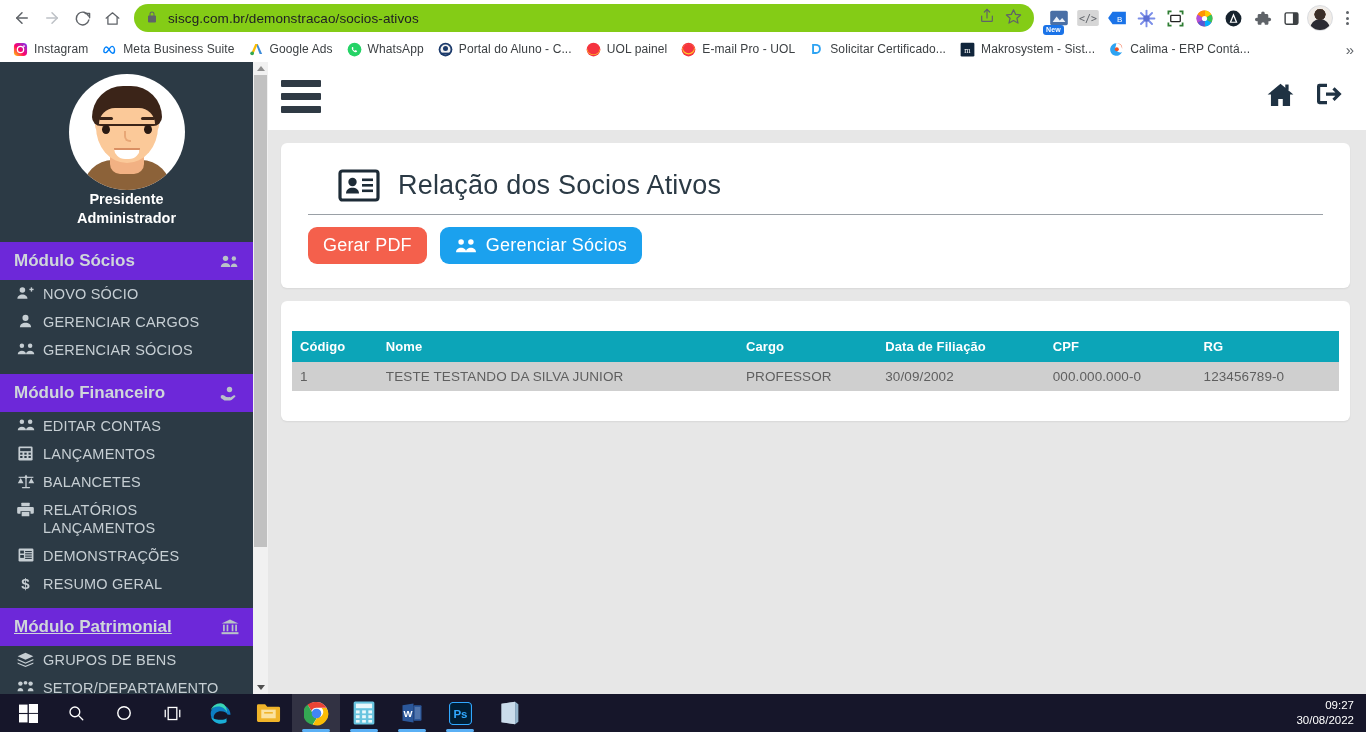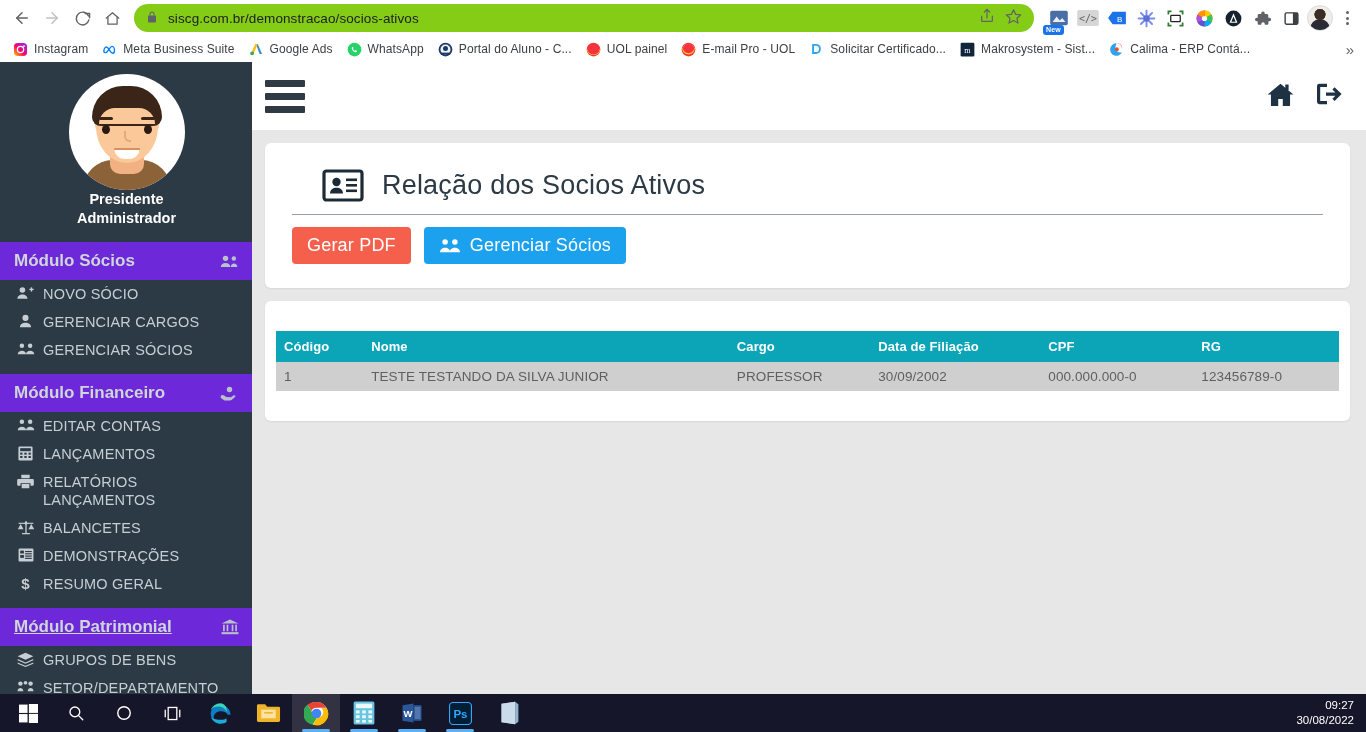--- a/index.html
+++ b/index.html
@@ -126,36 +126,36 @@
 
   
   .sb-scroll { position: absolute; left: 253px; top: 0; width: 15px; height: 632px; background: #f1f1f1; }
   .sb-arrow { width: 15px; height: 13px; display: flex; align-items: center; justify-content: center; }
   .sb-arrow .tri { width: 0; height: 0; border-left: 4px solid transparent; border-right: 4px solid transparent;}
   .sb-arrow.up .tri { border-bottom: 5px solid #8f8f8f; }
   .sb-arrow.down .tri { border-top: 5px solid #505050; }
   .sb-thumb { position: absolute; left: 1px; top: 13px; width: 13px; height: 472px; background: #c1c1c1; }
 
   
-  .main { position: absolute; left: 252px; top: 0; right: 0; height: 632px; background: #e7e7e7; overflow: hidden;}
+  .main { position: absolute; left: 268px; top: 0; right: 0; height: 632px; background: #e7e7e7; overflow: hidden;}
   .topbar { height: 68px; background: #ffffff; display: flex; align-items: center;
     justify-content: space-between; padding: 0 22px 0 13px; }
   .hamburger { display: flex; flex-direction: column; gap: 6px; }
   .hamburger i { display:block; width: 40px; height: 7px; background: #2f3a44; border-radius:1px;}
   .topbar-actions { display: flex; align-items: center; gap: 22px; color: #1f3243; }
 
   .card { background: #ffffff; border-radius: 6px; margin: 13px 16px 0 13px;
     box-shadow: 0 1px 2px rgba(0,0,0,.07); }
   .card-1 { padding: 26px 27px 24px; }
   .page-title-row { display: flex; align-items: center; gap: 18px; padding-left: 30px;
      border-bottom: 1px solid #9aa0a6; padding-bottom: 12px; }
   .page-title-row .pt-icon { color: #1d2b36; display: flex; align-items: center; }
   .page-title { font-size: 27px; color: #2b3a45; font-weight: normal; letter-spacing: .2px;}
   .btn-row { display: flex; gap: 13px; padding-top: 12px; }
-  .btn { border: none; border-radius: 4px; color: #fff; font-size: 18px;
+  .btn { border: none; border-radius: 9px; color: #fff; font-size: 18px;
     padding: 8px 15px; display: inline-flex; align-items: center; gap: 9px;
     letter-spacing: .2px; font-family: inherit; cursor: pointer;}
   .btn-pdf { background: #f4604c; }
   .btn-manage { background: #1ba1ee; }
 
   .card-2 { padding: 30px 11px 30px; margin-top: 13px; }
   table.data { width: 100%; border-collapse: collapse; }
   table.data th {
     background: #0ca5b8; color: #ffffff; font-size: 13px; font-weight: bold;
     text-align: left; padding: 8px 0 8px 8px; letter-spacing: .1px;
@@ -499,40 +499,40 @@
               <rect x="2.6" y="12" width="2.8" height="2.4"></rect>
               <rect x="7.6" y="12" width="2.8" height="2.4"></rect>
               <rect x="12.6" y="12" width="2.8" height="2.4"></rect>
             </g>
           </svg>
       </span>
       <span class="ni-label">LANÇAMENTOS</span>
     </div>
     <div class="nav-item">
       <span class="ni-icon">
-        <svg width="17" height="15" viewBox="0 0 20 18" fill="currentColor">
-            <rect x="5" y="0.8" width="10" height="4.2" rx=".6"></rect>
-            <path d="M1.5 6h17a1.5 1.5 0 0 1 1.5 1.5v5A1.5 1.5 0 0 1 18.5 14H16v-3H4v3H1.5A1.5 1.5 0 0 1 0 12.5v-5A1.5 1.5 0 0 1 1.5 6z"></path>
-            <rect x="5.4" y="12" width="9.2" height="5.2" rx=".5"></rect>
-          </svg>
-      </span>
-      <span class="ni-label">RELATÓRIOS LANÇAMENTOS</span>
-    </div>
-    <div class="nav-item">
-      <span class="ni-icon">
         <svg width="18" height="15" viewBox="0 0 22 18" fill="currentColor">
             <rect x="10.2" y="1" width="1.6" height="15"></rect>
             <rect x="6" y="15.6" width="10" height="1.7" rx=".6"></rect>
             <rect x="2" y="3.2" width="18" height="1.4"></rect>
             <path d="M4.5 4.6 1 11.2h7z"></path>
             <path d="M17.5 4.6 14 11.2h7z"></path>
             <circle cx="11" cy="3.9" r="1.7"></circle>
           </svg>
       </span>
       <span class="ni-label">BALANCETES</span>
+    </div>
+    <div class="nav-item">
+      <span class="ni-icon">
+        <svg width="17" height="15" viewBox="0 0 20 18" fill="currentColor">
+            <rect x="5" y="0.8" width="10" height="4.2" rx=".6"></rect>
+            <path d="M1.5 6h17a1.5 1.5 0 0 1 1.5 1.5v5A1.5 1.5 0 0 1 18.5 14H16v-3H4v3H1.5A1.5 1.5 0 0 1 0 12.5v-5A1.5 1.5 0 0 1 1.5 6z"></path>
+            <rect x="5.4" y="12" width="9.2" height="5.2" rx=".5"></rect>
+          </svg>
+      </span>
+      <span class="ni-label">RELATÓRIOS LANÇAMENTOS</span>
     </div>
     <div class="nav-item">
       <span class="ni-icon">
         <svg width="16" height="14" viewBox="0 0 18 16" fill="currentColor">
             <rect x="0.5" y="0.5" width="17" height="15" rx="1.4"></rect>
             <g fill="#2c3a45">
               <rect x="2.4" y="3" width="4.2" height="3.3"></rect>
               <rect x="2.4" y="8" width="4.2" height="3.3"></rect>
               <rect x="8" y="3.4" width="7.6" height="1.3"></rect>
               <rect x="8" y="6" width="7.6" height="1.3"></rect>

